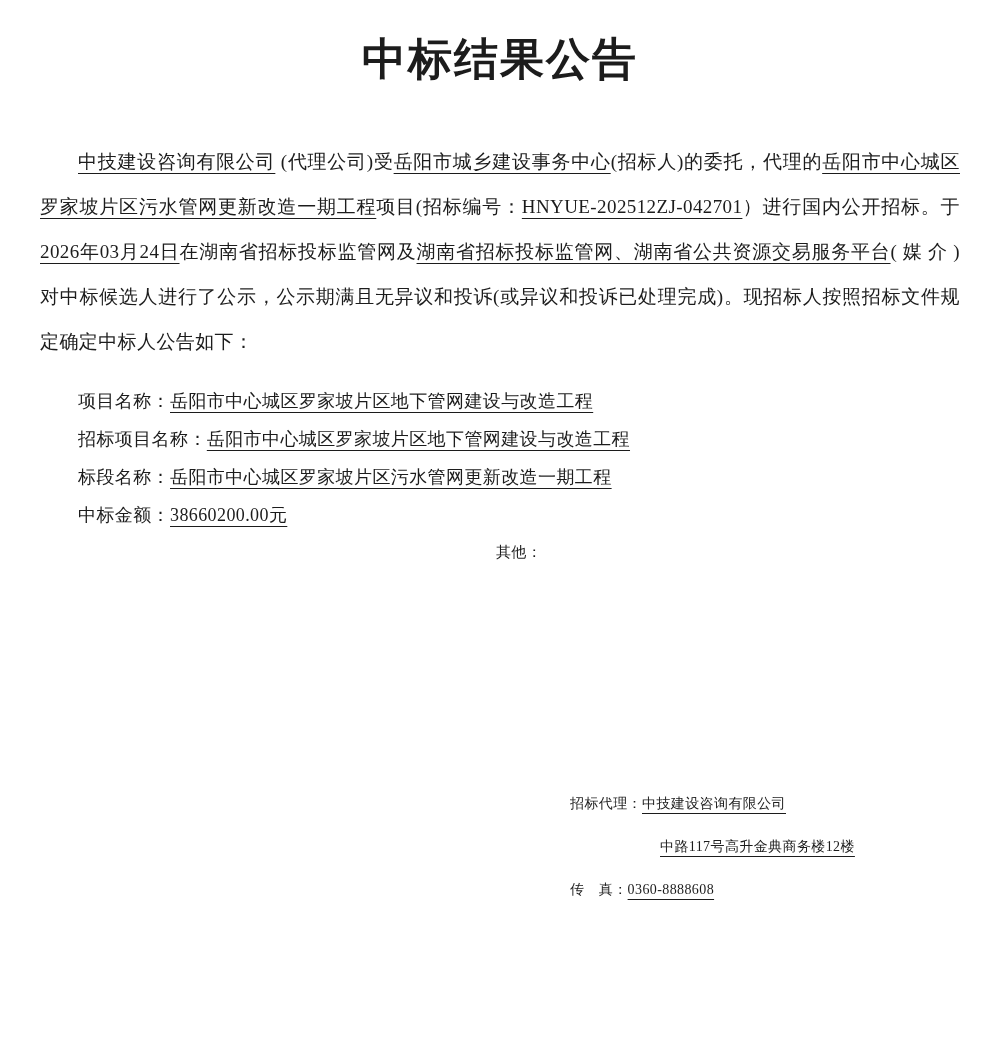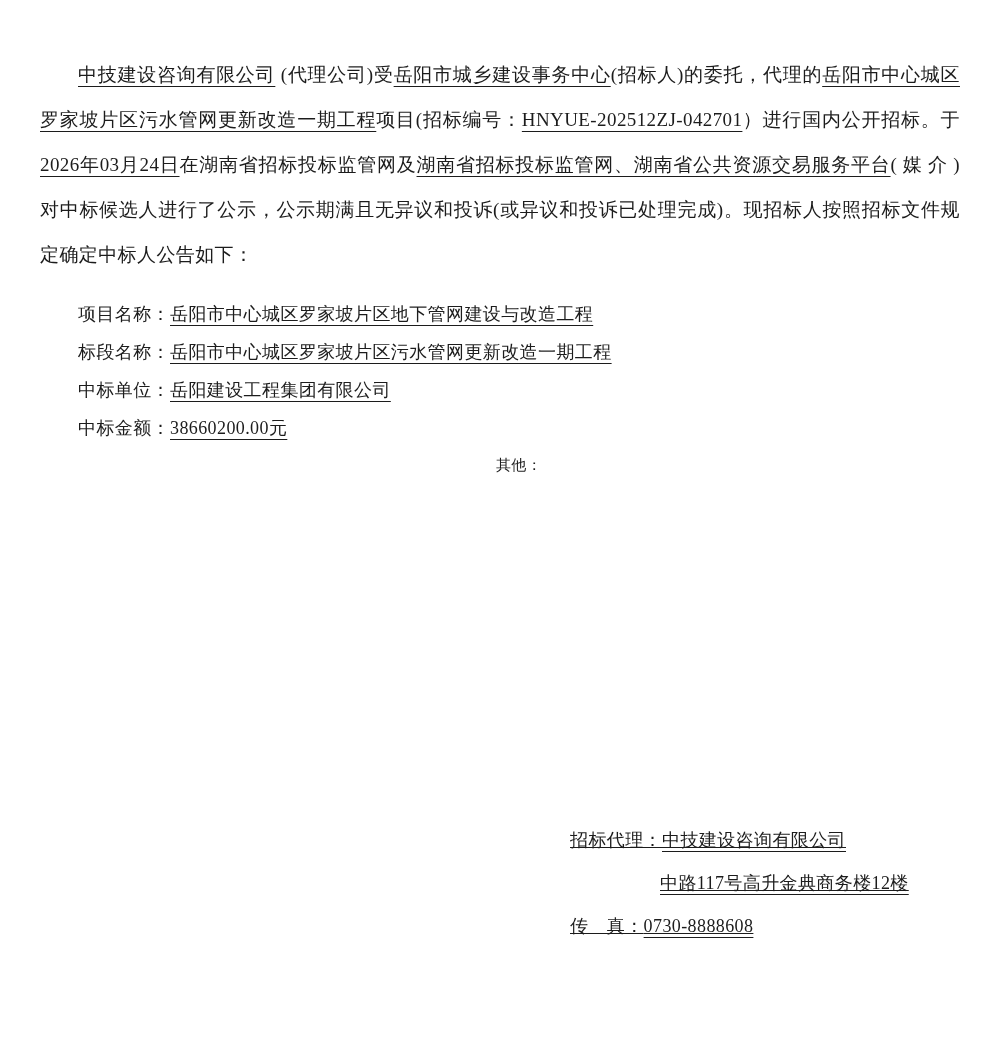--- a/index.html
+++ b/index.html
@@ -47,64 +47,64 @@
     letter-spacing: 0.4px;
   }
   .detail-row.small {
     font-size: 15px;
     line-height: 36px;
     text-align: center;
   }
   .contact {
     position: absolute;
     left: 570px;
-    top: 819px;
-    font-size: 18px;
-    text-decoration: underline;
+    top: 782px;
+    font-size: 14px;
   }
   .contact-row {
     line-height: 43px;
     white-space: nowrap;
     letter-spacing: 0.4px;
   }
   .contact-row.indent-1 { margin-left: 28px; }
   .contact-row.indent-2 { margin-left: 90px; text-align: right; }
   .label { white-space: pre; margin-top: 9px; }
 </style>
 </head>
 <body>
 
 <div class="page">
 
+  <h1 class="doc-title">中标结果公告</h1>
 
   <p class="body-paragraph"><span class="u">中技建设咨询有限公司</span><span> (代理公司)受</span><span class="u">岳阳市城乡建设事务中心</span><span>(招标人)的委托，代理的</span><span class="u">岳阳市中心城区罗家坡片区污水管网更新改造一期工程</span><span>项目(招标编号：</span><span class="u">HNYUE-202512ZJ-042701</span><span>）进行国内公开招标。于</span><span class="u">2026年03月24日</span><span>在湖南省招标投标监管网及</span><span class="u">湖南省招标投标监管网、湖南省公共资源交易服务平台</span><span>( 媒 介 )对中标候选人进行了公示，公示期满且无异议和投诉(或异议和投诉已处理完成)。现招标人按照招标文件规定确定中标人公告如下：</span></p>
 
   <div class="details">
     <div class="detail-row">
       <span class="label">项目名称：</span><span class="u">岳阳市中心城区罗家坡片区地下管网建设与改造工程</span>
     </div>
     <div class="detail-row">
-      <span class="label">标段名称：</span><span class="u">岳阳市中心城区罗家坡片区污水管网更新改造一期工程</span>
+      <span class="label">招标项目名称：</span><span class="u">岳阳市中心城区罗家坡片区地下管网建设与改造工程</span>
     </div>
     <div class="detail-row">
-      <span class="label">中标单位：</span><span class="u">岳阳建设工程集团有限公司</span>
+      <span class="label">标段名称：</span><span class="u">岳阳市中心城区罗家坡片区污水管网更新改造一期工程</span>
     </div>
     <div class="detail-row">
       <span class="label">中标金额：</span><span class="u">38660200.00元</span>
     </div>
     <div class="detail-row small">
       <span class="label">其他：</span><span></span>
     </div>
   </div>
 
   <div class="contact">
     <div class="contact-row">
       <span class="label">招标代理：</span><span class="u">中技建设咨询有限公司</span>
     </div>
     <div class="contact-row indent-2">
       <span class="u">中路117号高升金典商务楼12楼</span>
     </div>
     <div class="contact-row">
-      <span class="label">传　真：</span><span class="u">0730-8888608</span>
+      <span class="label">传　真：</span><span class="u">0360-8888608</span>
     </div>
   </div>
 
 </div>
 
 </body></html>

